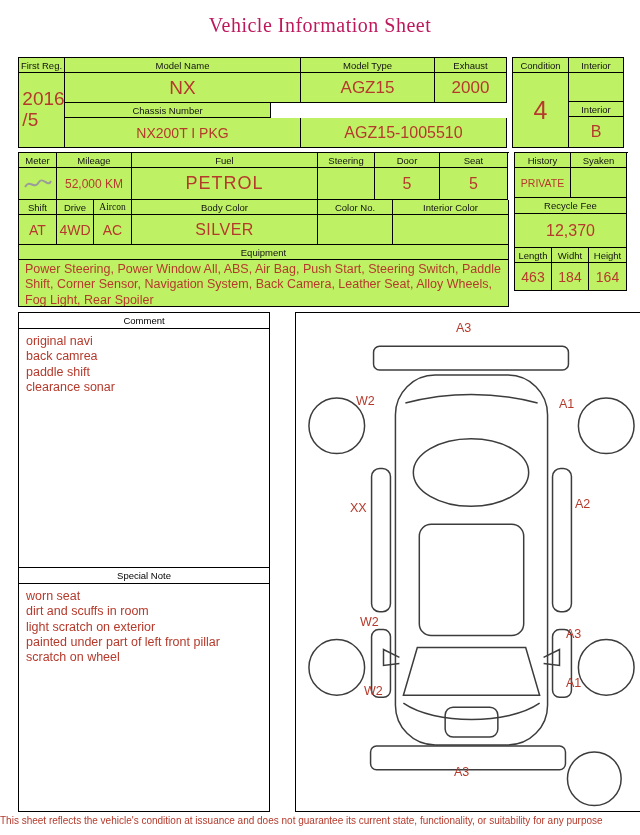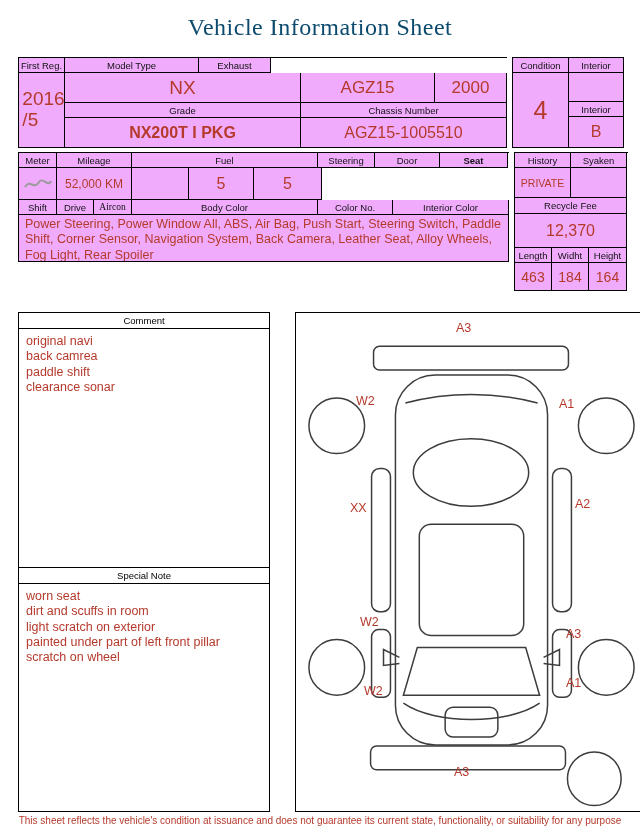--- a/index.html
+++ b/index.html
@@ -3,77 +3,77 @@
 <meta charset="utf-8">
 <style>
   html,body{margin:0;padding:0;}
   body{
     width:640px;height:835px;position:relative;background:#ffffff;
     font-family:"Liberation Sans",sans-serif;color:#000;overflow:hidden;
   }
   :root{ --red:#b53a2c; --line:#000; --carline:#3c3c3c; }
   .title{
     position:absolute;top:14px;left:0;width:640px;text-align:center;
-    font-family:"Liberation Serif",serif;font-size:24px;color:#0c4a6e;letter-spacing:.5px;
+    font-family:"Liberation Serif",serif;font-size:20px;color:#be185d;letter-spacing:.5px;
   }
   .band{position:absolute;left:18px;display:flex;align-items:flex-start;}
   .grid{border-top:1px solid var(--line);border-left:1px solid var(--line);background:#fff;}
   .grid .cell{
     border-right:1px solid var(--line);border-bottom:1px solid var(--line);
     box-sizing:border-box;display:flex;align-items:center;justify-content:center;
-    overflow:hidden;background:#f0abfc;
+    overflow:hidden;background:#bef264;
   }
   .flex{display:flex;}
   .colstack{display:flex;flex-direction:column;}
   .colstack .cell{width:100%;}
   .row{display:flex;}
   .hd{font-size:9.5px;color:#111;}
   .vl{color:var(--red);}
   .pre{white-space:pre-line;}
   .left{justify-content:flex-start;text-align:left;}
   .topalign{align-items:flex-start;}
   .panel{border:1px solid var(--line);box-sizing:border-box;display:flex;flex-direction:column;background:#fff;}
   .panel-hd{height:15px;flex:none;border-bottom:1px solid var(--line);font-size:9.5px;display:flex;align-items:center;justify-content:center;}
   .topline{border-top:1px solid var(--line);}
   .panel-text{color:var(--red);font-size:12.5px;line-height:1.22;padding:5px 7px;box-sizing:border-box;}
   .dlabel{position:absolute;color:var(--red);font-size:12.5px;}
   .disclaimer{
-    position:absolute;top:815px;left:0;width:640px;text-align:center;
+    position:absolute;top:815px;left:0;width:640px;text-align:left;
     color:var(--red);font-size:10px;
   }
 </style>
 </head>
 <body>
 
 <div class="title">Vehicle Information Sheet</div>
 
 <div class="band" style="top:57px;">
 
   <div class="grid flex">
     <div class="colstack" style="width:46px;">
       <div class="cell hd" style="height:15px;">First Reg.</div>
       <div class="cell vl pre left" style="height:75px;font-size:19px;padding-left:4px;line-height:1.08;">2016
 /5</div>
     </div>
     <div style="width:442px;">
       <div class="row">
+        <div class="cell hd" style="width:236px;height:15px;">Model Name</div>
         <div class="cell hd" style="width:134px;height:15px;">Model Type</div>
         <div class="cell hd" style="width:72px;height:15px;">Exhaust</div>
       </div>
       <div class="row">
         <div class="cell vl" style="width:236px;height:30px;font-size:19px;">NX</div>
         <div class="cell vl" style="width:134px;height:30px;font-size:17px;">AGZ15</div>
         <div class="cell vl" style="width:72px;height:30px;font-size:17px;">2000</div>
       </div>
       <div class="row">
-        <div class="cell hd" style="width:236px;height:15px;">Grade</div>
         <div class="cell hd" style="width:206px;height:15px;">Chassis Number</div>
       </div>
       <div class="row">
-        <div class="cell vl" style="width:236px;height:30px;font-size:16px;font-weight:bold;">NX200T I PKG</div>
+        <div class="cell vl" style="width:236px;height:30px;font-size:14px;">NX200T I PKG</div>
         <div class="cell vl" style="width:206px;height:30px;font-size:16px;">AGZ15-1005510</div>
       </div>
     </div>
   </div>
 
   <div class="grid flex" style="margin-left:5px;">
     <div class="colstack" style="width:56px;">
       <div class="cell hd" style="height:15px;">Condition</div>
       <div class="cell vl" style="height:75px;font-size:25px;">4</div>
     </div>
@@ -88,40 +88,52 @@
 
 <div class="band" style="top:152px;">
 
   <div class="grid" style="width:490px;">
     <div class="row">
       <div class="cell hd" style="width:38px;height:15px;">Meter</div>
       <div class="cell hd" style="width:75px;height:15px;">Mileage</div>
       <div class="cell hd" style="width:186px;height:15px;">Fuel</div>
       <div class="cell hd" style="width:57px;height:15px;">Steering</div>
       <div class="cell hd" style="width:65px;height:15px;">Door</div>
-      <div class="cell hd" style="width:68px;height:15px;font-weight:bold;">Seat</div>
+      <div class="cell hd" style="width:68px;height:15px;">Seat</div>
     </div>
     <div class="row">
       <div class="cell" style="width:38px;height:32px;">
         <svg width="30" height="20" viewBox="0 0 30 20">
           <path d="M2,13 C7,4 11,17 16,8 C20,2 25,14 28,7" stroke="#9b9b9b" fill="none" stroke-width="2"></path>
         </svg>
       </div>
       <div class="cell vl" style="width:75px;height:32px;font-size:12px;">52,000 KM</div>
+      <div class="cell vl" style="width:186px;height:32px;font-size:18px;letter-spacing:1px;">PETROL</div>
       <div class="cell vl" style="width:57px;height:32px;"></div>
       <div class="cell vl" style="width:65px;height:32px;font-size:16px;">5</div>
       <div class="cell vl" style="width:68px;height:32px;font-size:16px;">5</div>
     </div>
     <div class="row">
       <div class="cell hd" style="width:38px;height:15px;">Shift</div>
       <div class="cell hd" style="width:37px;height:15px;">Drive</div>
       <div class="cell hd" style="width:38px;height:15px;font-family:Liberation Serif, serif;">Aircon</div>
       <div class="cell hd" style="width:186px;height:15px;">Body Color</div>
       <div class="cell hd" style="width:75px;height:15px;">Color No.</div>
       <div class="cell hd" style="width:116px;height:15px;">Interior Color</div>
+    </div>
+    <div class="row">
+      <div class="cell vl" style="width:38px;height:30px;font-size:14px;">AT</div>
+      <div class="cell vl" style="width:37px;height:30px;font-size:14px;">4WD</div>
+      <div class="cell vl" style="width:38px;height:30px;font-size:14px;">AC</div>
+      <div class="cell vl" style="width:186px;height:30px;font-size:16px;letter-spacing:.5px;">SILVER</div>
+      <div class="cell vl" style="width:75px;height:30px;"></div>
+      <div class="cell vl" style="width:116px;height:30px;"></div>
+    </div>
+    <div class="row">
+      <div class="cell hd" style="width:490px;height:15px;">Equipment</div>
     </div>
     <div class="row">
       <div class="cell vl left topalign" style="width:490px;height:47px;font-size:12.5px;line-height:1.22;padding:2px 6px;display:block;">Power Steering, Power Window All, ABS, Air Bag, Push Start, Steering Switch, Paddle Shift, Corner Sensor, Navigation System, Back Camera, Leather Seat, Alloy Wheels, Fog Light, Rear Spoiler</div>
     </div>
   </div>
 
   <div class="grid" style="width:113px;margin-left:5px;">
     <div class="row">
       <div class="cell hd" style="width:56px;height:15px;">History</div>
       <div class="cell hd" style="width:56px;height:15px;">Syaken</div>

